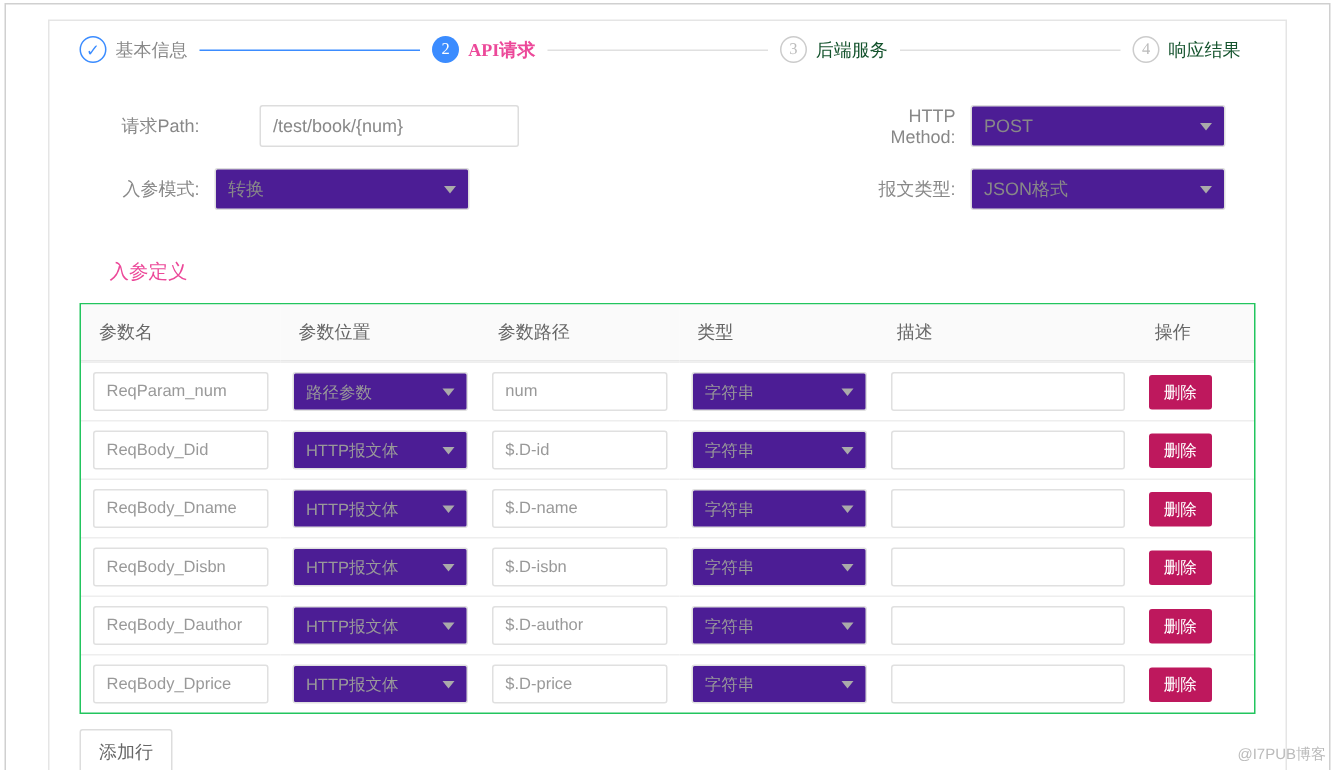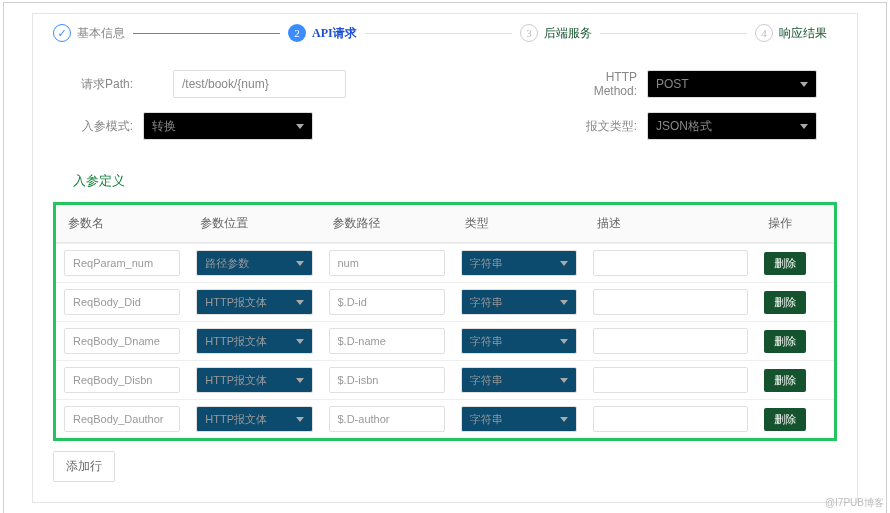--- a/index.html
+++ b/index.html
@@ -6,43 +6,43 @@
     body { font-family: "Microsoft YaHei", Arial, sans-serif; font-size: 12px; color: #666; background: #fff; width: 890px; }
     .outer-frame { border: 1px solid #d0d0d0; margin: 2px 3px; padding: 0; }
     .main-panel { border: 1px solid #e5e5e5; margin: 10px 28px 18px 28px; padding: 0 0 20px 0; background: #fff; }
     .steps { display: flex; align-items: center; padding: 10px 30px 10px 20px; font-family: Liberation Serif, serif; }
     .step { display: flex; align-items: center; gap: 6px; white-space: nowrap; }
     .step-num { width: 18px; height: 18px; border-radius: 50%; display: flex; align-items: center; justify-content: center; font-size: 11px; }
     .step-num.done { border: 1.5px solid #3b8cff; color: #3b8cff; }
     .step-num.active { background: #3b8cff; color: #fff; }
     .step-num.pending { border: 1.5px solid #ccc; color: #bbb; }
     .step-label { font-size: 12px; }
-    .step-label.active { color: #1d4ed8; font-weight: 600; }
+    .step-label.active { color: #ec4899; font-weight: 600; }
     .step-label.done { color: #888; }
     .step-label.pending { color: #14532d; }
     .step-line { flex: 1; height: 1px; background: #e0e0e0; margin: 0 8px; }
     .step-line.active { background: #3b8cff; }
     .check::before { content: "✓"; font-size: 11px; }
     .form-section { padding: 18px 40px 10px 40px; }
     .form-row { display: flex; align-items: center; margin-bottom: 14px; gap: 40px; }
     .form-group { display: flex; align-items: center; gap: 10px; }
     .form-label { width: 60px; text-align: right; color: #888; font-size: 12px; }
     .form-label.wide { width: 70px; }
     .form-input { height: 28px; border: 1px solid #ddd; border-radius: 2px; padding: 0 8px; font-size: 12px; color: #888; min-width: 170px; margin-left: 30px; }
-    .form-select { height: 28px; border: 1px solid #ddd; border-radius: 2px; padding: 0 8px; font-size: 12px; color: #888; min-width: 170px; background: #000000; position: relative; display: flex; align-items: center; justify-content: space-between; cursor: pointer; }
+    .form-select { height: 28px; border: 1px solid #ddd; border-radius: 2px; padding: 0 8px; font-size: 12px; color: #888; min-width: 170px; background: #4c1d95; position: relative; display: flex; align-items: center; justify-content: space-between; cursor: pointer; }
     .caret { width: 0; height: 0; border-left: 4px solid transparent; border-right: 4px solid transparent; border-top: 5px solid #aaa; }
-    .section-title { padding: 8px 40px 12px 40px; color: #15803d; font-size: 13px; }
+    .section-title { padding: 8px 40px 12px 40px; color: #ec4899; font-size: 13px; }
     .table-wrap { margin: 0 20px; }
-    table { width: 100%; border-collapse: separate; border-spacing: 0; border: 3px solid #22c55e; }
+    table { width: 100%; border-collapse: separate; border-spacing: 0; border: 1px solid #22c55e; }
     th { background: #fafafa; border-bottom: 1px solid #e8e8e8; padding: 10px 12px; text-align: left; font-weight: 500; font-size: 12px; color: #666; }
     td { border-top: 1px solid #eee; padding: 6px 8px; vertical-align: middle; }
     td .cell-input { width: 100%; height: 26px; border: 1px solid #e0e0e0; border-radius: 2px; padding: 0 8px; font-size: 11px; color: #999; background: #fff; }
-    td .cell-select { width: 100%; height: 26px; border: 1px solid #e0e0e0; border-radius: 2px; padding: 0 8px; font-size: 11px; color: #999; background: #0c4a6e; display: flex; align-items: center; justify-content: space-between; cursor: pointer; }
+    td .cell-select { width: 100%; height: 26px; border: 1px solid #e0e0e0; border-radius: 2px; padding: 0 8px; font-size: 11px; color: #999; background: #4c1d95; display: flex; align-items: center; justify-content: space-between; cursor: pointer; }
     .col-name { width: 17%; } .col-loc { width: 17%; } .col-path { width: 17%; } .col-type { width: 17%; } .col-desc { width: 22%; } .col-op { width: 10%; }
-    .btn-delete { background: #14532d; color: #fff; border: none; border-radius: 2px; padding: 4px 10px; font-size: 11px; cursor: pointer; }
+    .btn-delete { background: #be185d; color: #fff; border: none; border-radius: 2px; padding: 4px 10px; font-size: 11px; cursor: pointer; }
     .btn-add { margin: 10px 0 0 20px; border: 1px solid #ddd; background: #fff; padding: 6px 12px; font-size: 12px; cursor: pointer; border-radius: 2px; color: #666; }
     .watermark { position: absolute; right: 6px; top: 496px; font-size: 10px; color: #bbb; }
   </style>
 </head>
 <body>
 
 <div class="outer-frame">
   <div class="main-panel">
 
     <div class="steps">
@@ -197,20 +197,38 @@
               <td><input class="cell-input" value="$.D-author" style=""></td>
               <td>
                 <div class="cell-select">
                   <span>字符串</span>
                   <span class="caret"></span>
                 </div>
               </td>
               <td><input class="cell-input" value="" style=""></td>
               <td><button class="btn-delete">删除</button></td>
             </tr>
+            <tr>
+              <td><input class="cell-input" value="ReqBody_Dprice" style=""></td>
+              <td>
+                <div class="cell-select">
+                  <span>HTTP报文体</span>
+                  <span class="caret"></span>
+                </div>
+              </td>
+              <td><input class="cell-input" value="$.D-price" style=""></td>
+              <td>
+                <div class="cell-select">
+                  <span>字符串</span>
+                  <span class="caret"></span>
+                </div>
+              </td>
+              <td><input class="cell-input" value="" style=""></td>
+              <td><button class="btn-delete">删除</button></td>
+            </tr>
           </tbody>
       </table>
     </div>
 
     <button class="btn-add">添加行</button>
 
     
 
   </div>
 

